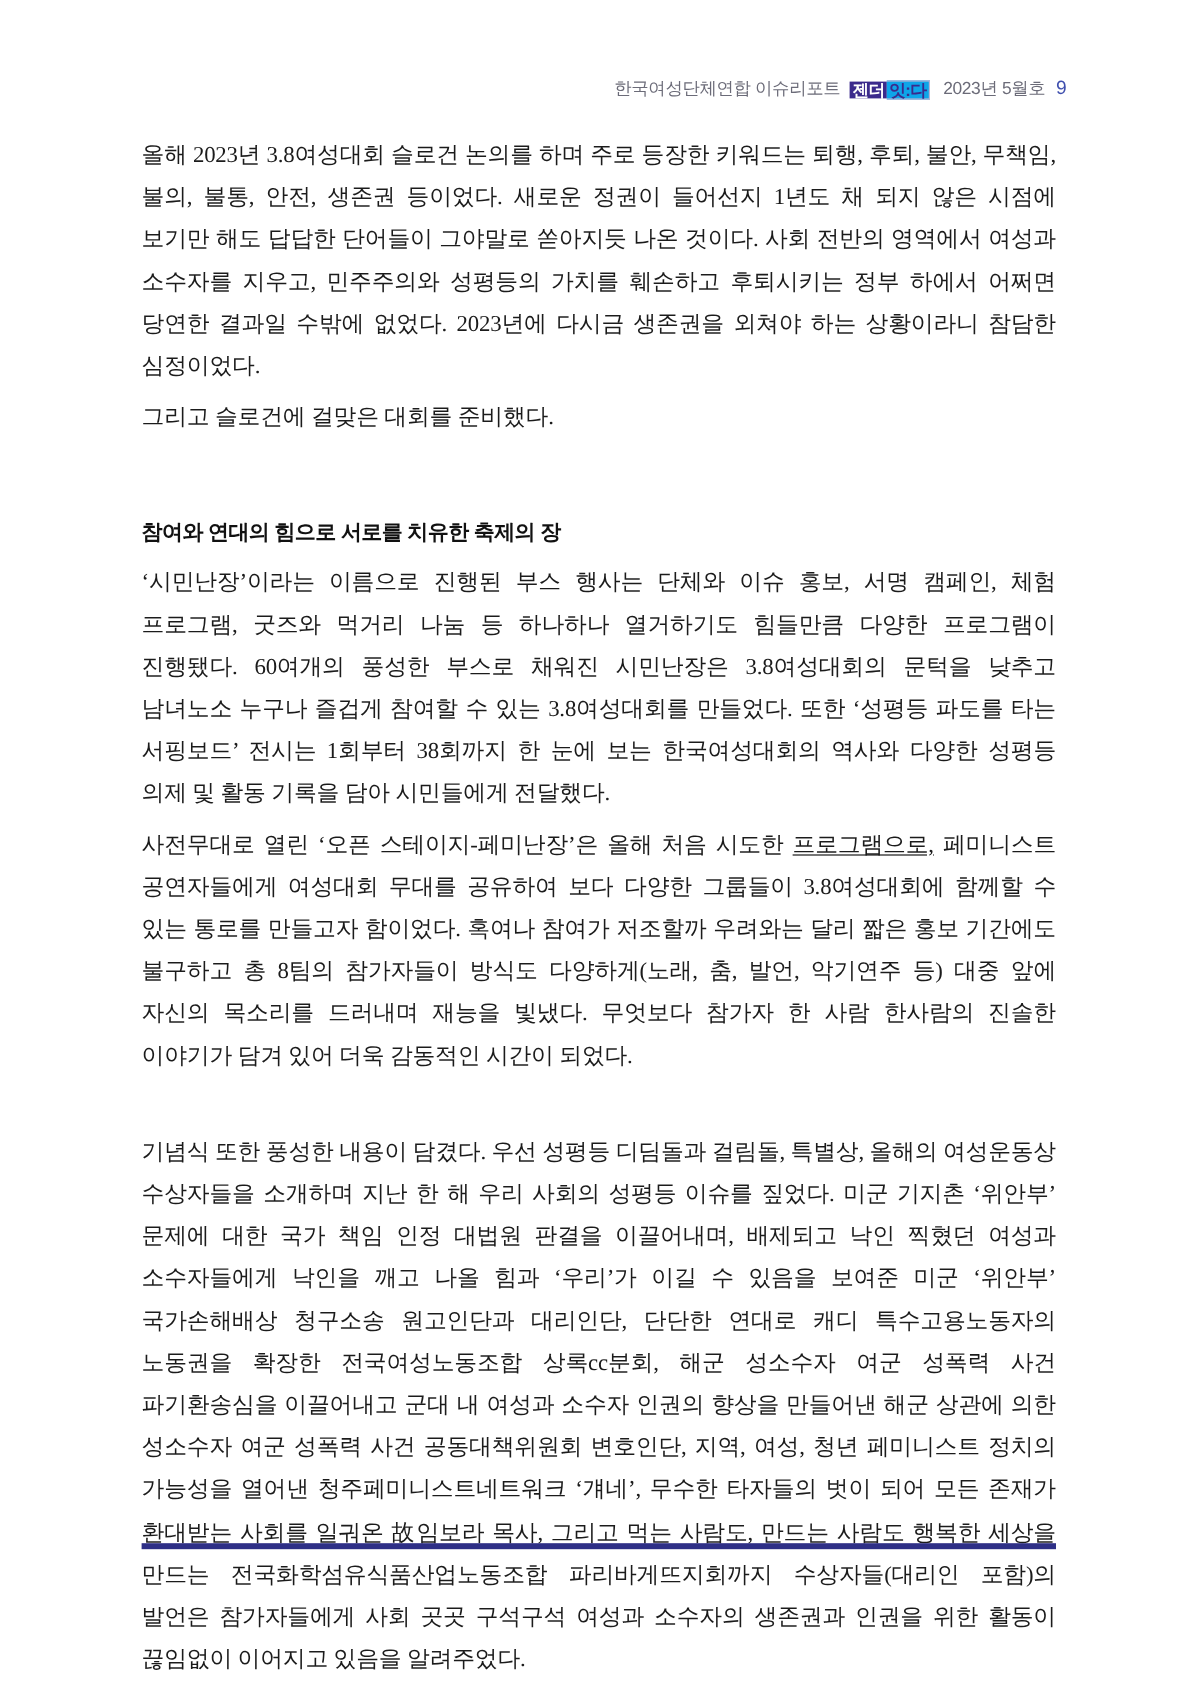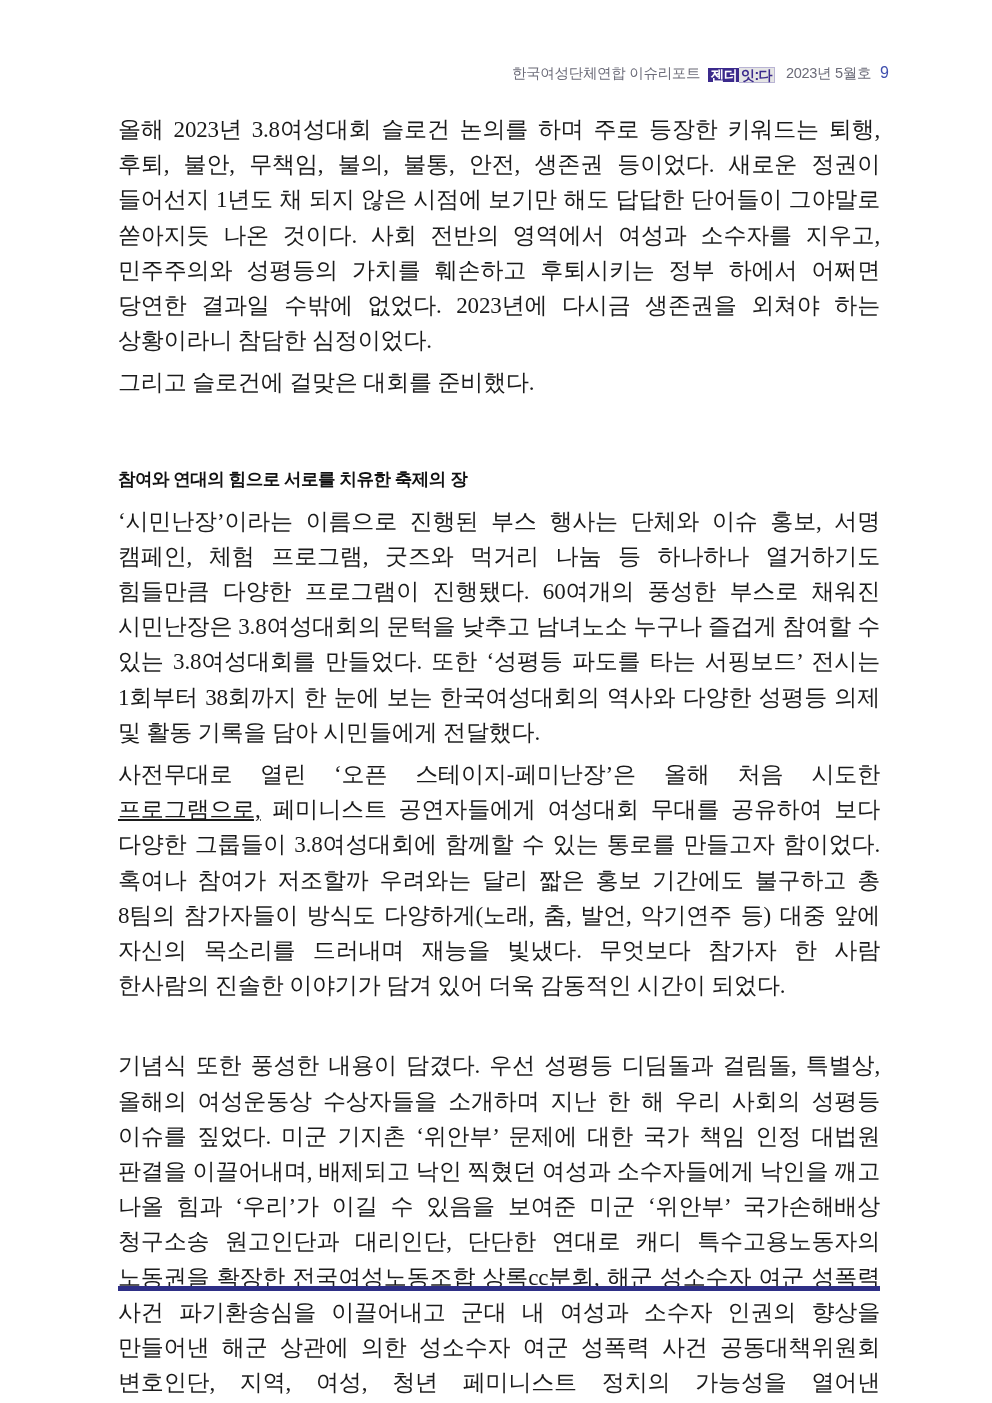--- a/index.html
+++ b/index.html
@@ -61,21 +61,21 @@
     font-family: "Liberation Sans", "DejaVu Sans", sans-serif;
     font-size: 14px;
     font-weight: 700;
     letter-spacing: -0.6px;
     padding: 0 2px 0 2px;
     display: flex;
     align-items: center;
     line-height: 1;
   }
   .logo-badge .lb-right {
-    background: #e5e5e5;
+    background: #0ea5e9;
     color: #3b2a8c;
     border: 1px solid #b9b4d4;
     border-left: none;
     font-family: "Liberation Sans", "DejaVu Sans", sans-serif;
     font-size: 14px;
     font-weight: 700;
     letter-spacing: -0.6px;
     padding: 0 2px;
     display: flex;
     align-items: center;
@@ -101,21 +101,21 @@
   
   .content {
     position: absolute;
     top: 112px;
     left: 118px;
     width: 762px;
   }
 
   p.para {
     margin: 0 0 7px 0;
-    font-size: 23px;
+    font-size: 19px;
     line-height: 35.2px;
     text-align: justify;
     text-justify: inter-character;
     letter-spacing: -0.15px;
     word-break: keep-all;
     color: #1b1b1b;
   }
   p.para:last-child { margin-bottom: 0; margin-top: 45px; }
 
   .spacer-lg { height: 56px; }

